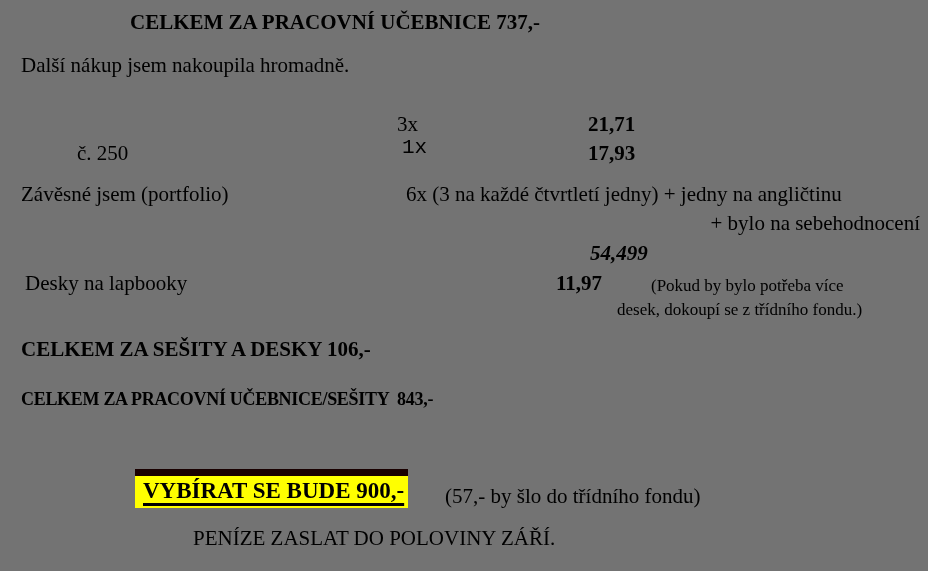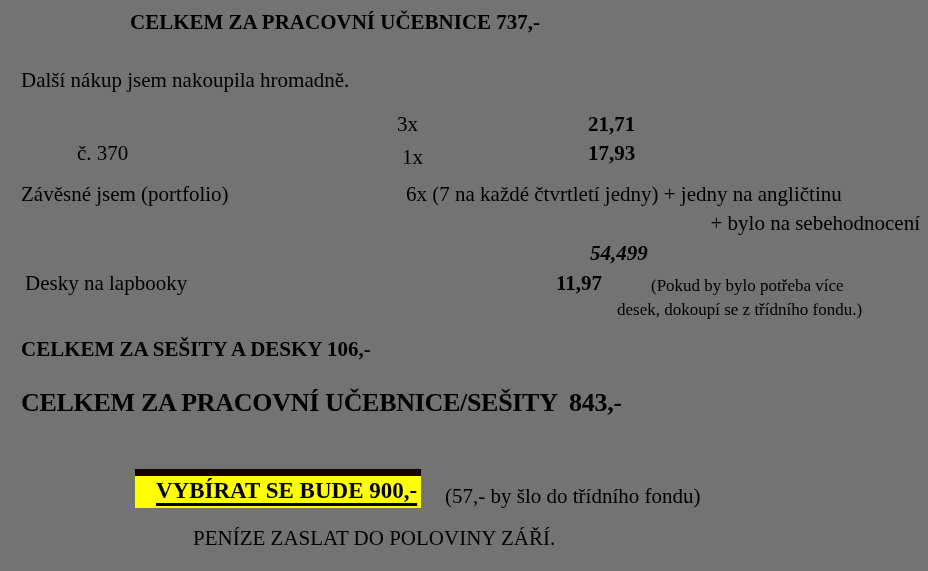--- a/index.html
+++ b/index.html
@@ -17,54 +17,54 @@
     overflow: hidden;
   }
   .line {
     position: absolute;
     white-space: pre;
     line-height: 1;
     font-size: 21px;
   }
   .bold { font-weight: bold; }
   .small { font-size: 17px; }
-  .big { font-size: 26px; letter-spacing: -0.3px; }
+  .big { font-size: 18px; letter-spacing: -0.3px; }
   .highlight {
     position: absolute;
     background: #ffff00;
     border-top: 7px solid #190000;
-    padding: 3px 4px 6px 21px;
+    padding: 3px 4px 6px 8px;
     font-weight: bold;
     font-size: 23px;
     line-height: 1;
     white-space: pre;
     text-decoration: underline;
     text-decoration-thickness: 3px;
     text-underline-offset: 5px;
     text-decoration-color: #000000;
   }
 </style>
 </head>
 <body>
 
 <div class="page">
 
   <span class="line bold" style="top:12px; left:130px;">CELKEM ZA PRACOVNÍ UČEBNICE 737,-</span>
 
-  <span class="line" style="top:70px; left:21px;">Další nákup jsem nakoupila hromadně.</span>
+  <span class="line" style="top:55px; left:21px;">Další nákup jsem nakoupila hromadně.</span>
 
   <span class="line" style="top:114px; left:397px;">3x</span>
   <span class="line bold" style="top:114px; left:588px;">21,71</span>
 
-  <span class="line" style="top:143px; left:77px;">č. 370</span>
-  <span class="line" style="top:147px; left:402px;">1x</span>
+  <span class="line" style="top:143px; left:77px;">č. 250</span>
+  <span class="line" style="top:137px; left:402px;font-family:Liberation Mono, monospace;">1x</span>
   <span class="line bold" style="top:143px; left:588px;">17,93</span>
 
   <span class="line" style="top:184px; left:21px;">Závěsné jsem (portfolio)</span>
-  <span class="line" style="top:184px; left:406px;">6x (7 na každé čtvrtletí jedny) + jedny na angličtinu</span>
+  <span class="line" style="top:184px; left:406px;">6x (3 na každé čtvrtletí jedny) + jedny na angličtinu</span>
   <span class="line" style="top:213px; right:8px;">+ bylo na sebehodnocení</span>
   <span class="line bold" style="top:243px; left:590px;font-style:italic;">54,499</span>
 
   <span class="line" style="top:273px; left:25px;">Desky na lapbooky</span>
   <span class="line bold" style="top:273px; left:556px;">11,97</span>
   <span class="line small" style="top:277px; left:651px;">(Pokud by bylo potřeba více</span>
   <span class="line small" style="top:301px; left:617px;">desek, dokoupí se z třídního fondu.)</span>
 
   <span class="line bold" style="top:339px; left:21px;">CELKEM ZA SEŠITY A DESKY 106,-</span>
 

